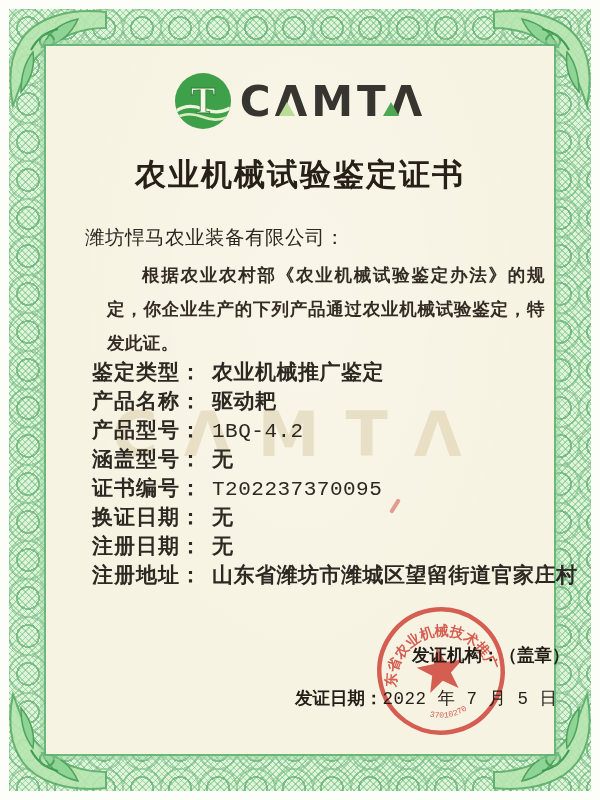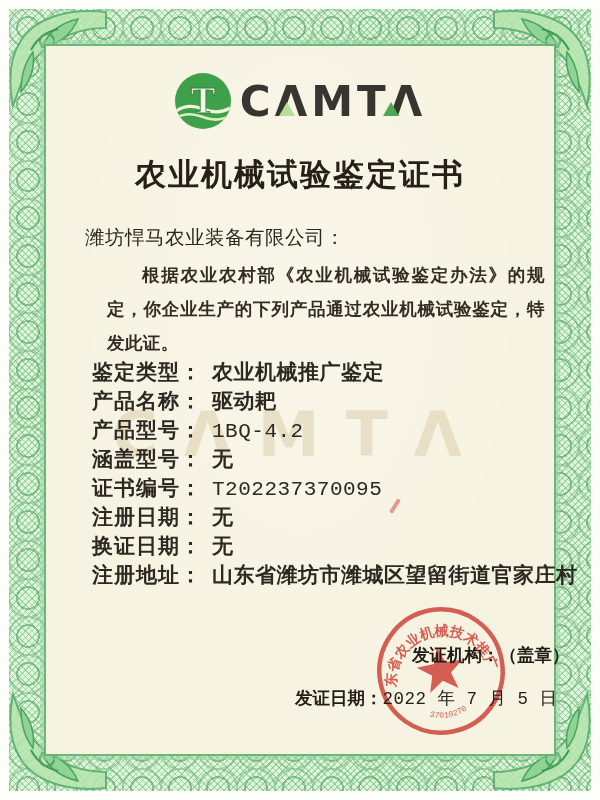--- a/index.html
+++ b/index.html
@@ -160,24 +160,24 @@
       <div class="field-row">
         <span class="flabel">产品型号：</span><span class="fvalue num">1BQ-4.2</span>
       </div>
       <div class="field-row">
         <span class="flabel">涵盖型号：</span><span class="fvalue">无</span>
       </div>
       <div class="field-row">
         <span class="flabel">证书编号：</span><span class="fvalue num">T202237370095</span>
       </div>
       <div class="field-row">
+        <span class="flabel">换证日期：</span><span class="fvalue">无</span>
+      </div>
+      <div class="field-row">
         <span class="flabel">注册日期：</span><span class="fvalue">无</span>
-      </div>
-      <div class="field-row">
-        <span class="flabel">换证日期：</span><span class="fvalue">无</span>
       </div>
       <div class="field-row">
         <span class="flabel">注册地址：</span><span class="fvalue">山东省潍坊市潍城区望留街道官家庄村</span>
       </div>
     </div>
 
     <div class="ink-smudge"></div>
 
     <svg class="seal-svg" viewBox="0 0 150 150">
       <defs>

